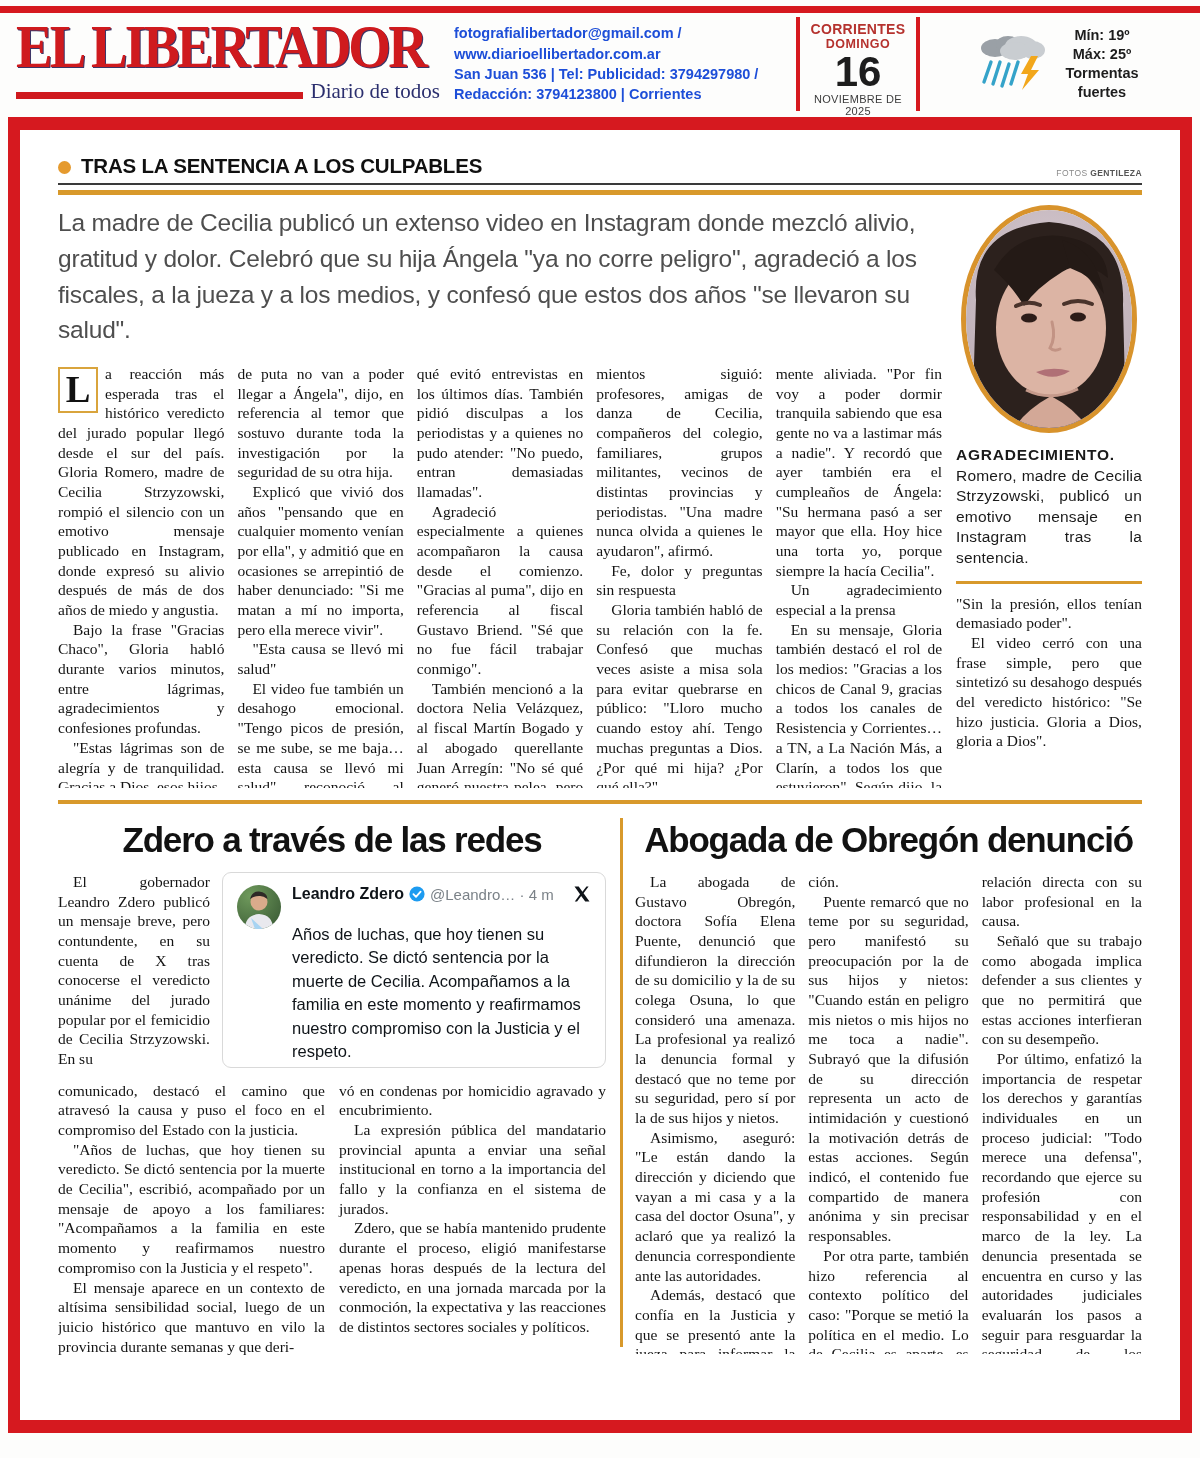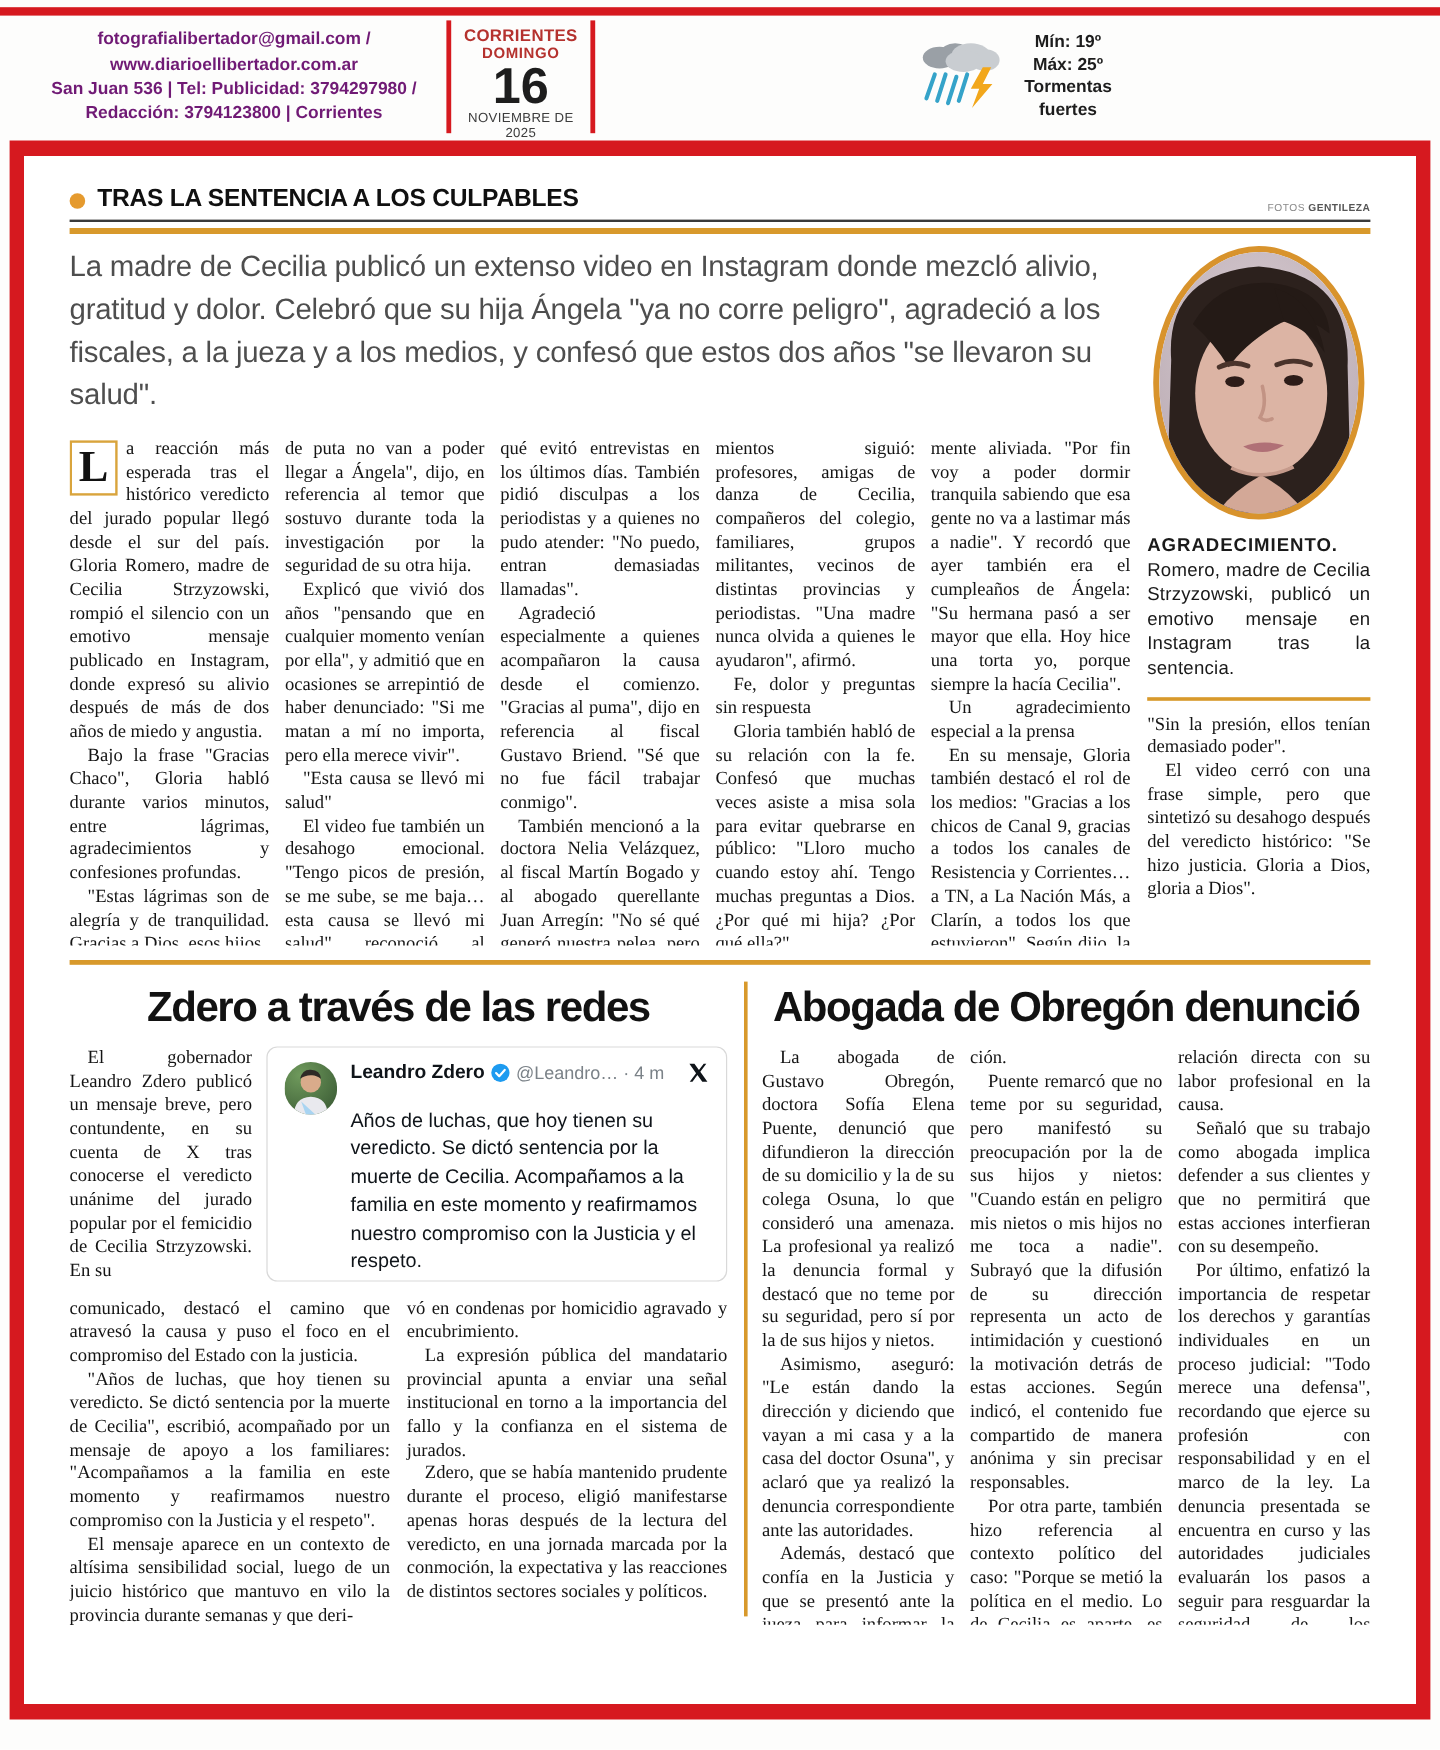--- a/index.html
+++ b/index.html
@@ -15,21 +15,21 @@
   .logo-block { width:424px; flex:none; }
   .logo-title {
     font-family:"Liberation Serif", serif; font-weight:bold; font-size:55px;
     color:#cf1a1e; letter-spacing:-3px; line-height:.95; white-space:nowrap;
     transform:scaleY(1.12); transform-origin:left bottom;
     text-shadow:1px 1px 0 #3b3668;
   }
   .logo-underline { display:flex; align-items:flex-end; margin-top:2px; }
   .logo-bar { height:7px; background:#cf1a1e; flex:1; margin-bottom:5px; }
   .tagline { font-family:"Liberation Serif", serif; font-size:21px; color:#2b2f6e; margin-left:8px; white-space:nowrap; }
-  .contact { margin-left:14px; width:330px; flex:none; font-size:14.5px; font-weight:bold; color:#701a75; line-height:1.4;text-align:center; }
+  .contact { margin-left:14px; width:330px; flex:none; font-size:14.5px; font-weight:bold; color:#1d4ed8; line-height:1.4; }
   .datebox {
     margin-left:12px; flex:none; width:124px; height:94px; text-align:center;
     border-left:4px solid #d6191f; border-right:4px solid #d6191f; padding-top:4px;
   }
   .date-city { color:#b5322e; font-weight:bold; font-size:14px; letter-spacing:.3px; }
   .date-day  { color:#b5322e; font-weight:bold; font-size:12.5px; letter-spacing:.5px; }
   .date-num  { color:#1d1d1d; font-weight:bold; font-size:42px; line-height:1.0; }
   .date-my   { color:#3c3c3c; font-size:11px; letter-spacing:.3px; }
   .weather { margin-left:14px; display:flex; align-items:center; gap:10px; flex:1; justify-content:center; }
   .wx-text { font-weight:bold; font-size:14.5px; color:#1d1d1d; text-align:center; line-height:1.3; width:86px; }
@@ -101,20 +101,27 @@
   .two-cols .tcol { flex:1; min-width:0; }
   .three-cols { display:flex; gap:13px; height:482px; overflow:hidden; }
   .three-cols .tcol { flex:1; min-width:0; }
 </style>
 </head>
 <body>
 
 <div class="top-strip"></div>
 
 <div class="masthead">
+  <div class="logo-block">
+    <div class="logo-title">EL LIBERTADOR</div>
+    <div class="logo-underline">
+      <div class="logo-bar"></div>
+      <div class="tagline">Diario de todos</div>
+    </div>
+  </div>
 
   <div class="contact">
     <div>fotografialibertador@gmail.com /</div>
     <div>www.diarioellibertador.com.ar</div>
     <div>San Juan 536 | Tel: Publicidad: 3794297980 /</div>
     <div>Redacción: 3794123800 | Corrientes</div>
   </div>
 
   <div class="datebox">
     <div class="date-city">CORRIENTES</div>

